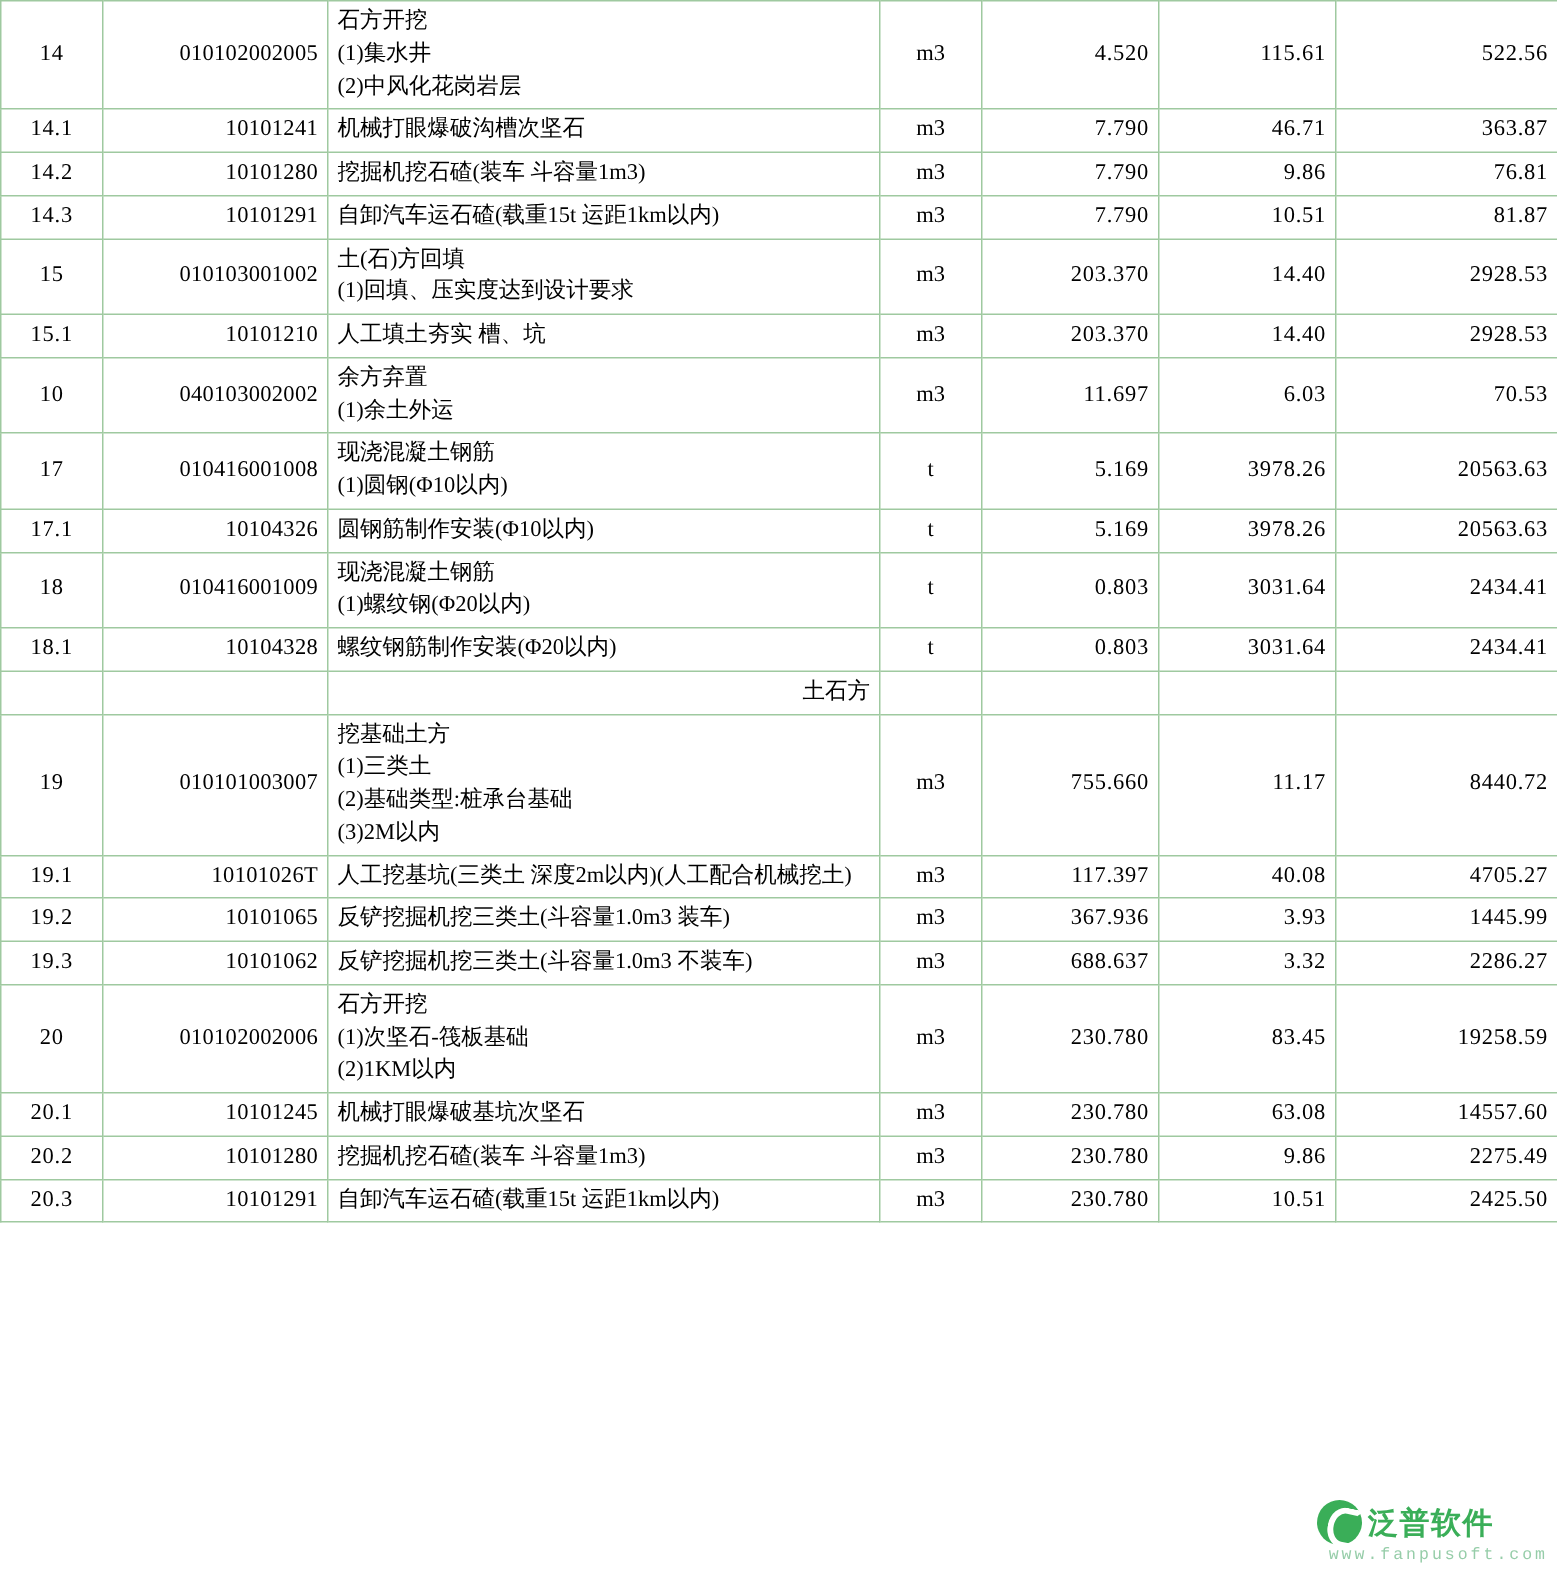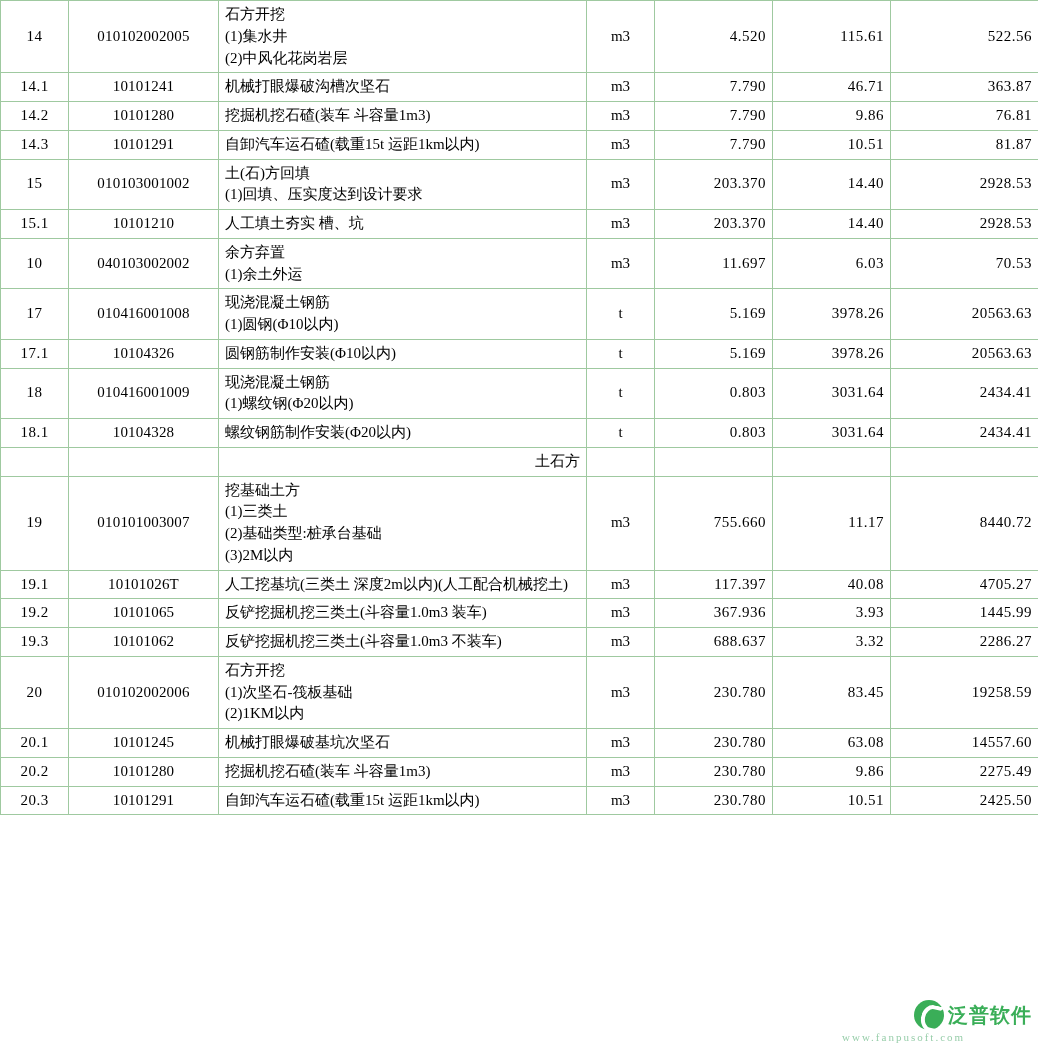--- a/index.html
+++ b/index.html
@@ -36,21 +36,21 @@
   col.c-qty     { width: 118px; }
   col.c-price   { width: 118px; }
   col.c-amount  { width: 148px; }
 
   td.no {
     text-align: center;
     letter-spacing: 0.5px;
     margin-top: 32px;
   }
   td.code {
-    text-align: center;
+    text-align: right;
     padding-left: 8px;
     letter-spacing: 0.2px;
     font-family: Liberation Serif, serif;
   }
   td.name {
     text-align: left;
     padding-left: 10px;
     white-space: pre-line;
   }
   td.name.center {
@@ -71,21 +71,21 @@
     right: 6px;
     bottom: 2px;
     width: 190px;
     height: 48px;
     pointer-events: none;
     opacity: 0.92;
   }
   .wm-row {
     display: flex;
     align-items: center;
-    justify-content: flex-end;
+    justify-content: center;
   }
   .wm-logo {
     width: 30px;
     height: 30px;
     border-radius: 50%;
     background: #2aa84a;
     position: relative;
     margin-right: 4px;
     flex: 0 0 auto;
   }
@@ -102,23 +102,24 @@
     transform: rotate(12deg);
   }
   .wm-text {
     font-size: 20px;
     color: #2aa84a;
     font-family: "Liberation Sans", sans-serif;
     font-weight: bold;
     letter-spacing: 1px;
   }
   .wm-sub {
+    text-align: right;
     font-size: 11px;
     color: #8ec9a2;
-    font-family: Liberation Serif, serif;
+    font-family: Liberation Mono, monospace;
     letter-spacing: 2px;
     margin-top: 1px;
   }
 </style>
 </head>
 <body>
 
 <table class="sheet">
   <colgroup>
     <col class="c-no">

